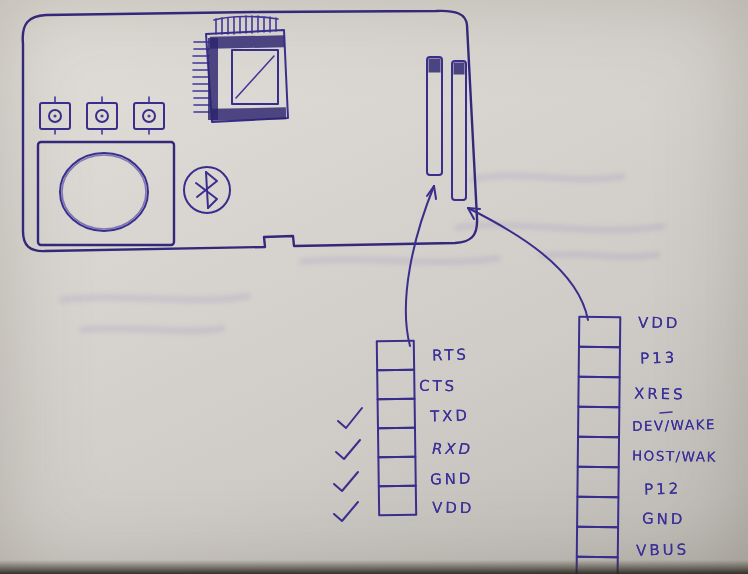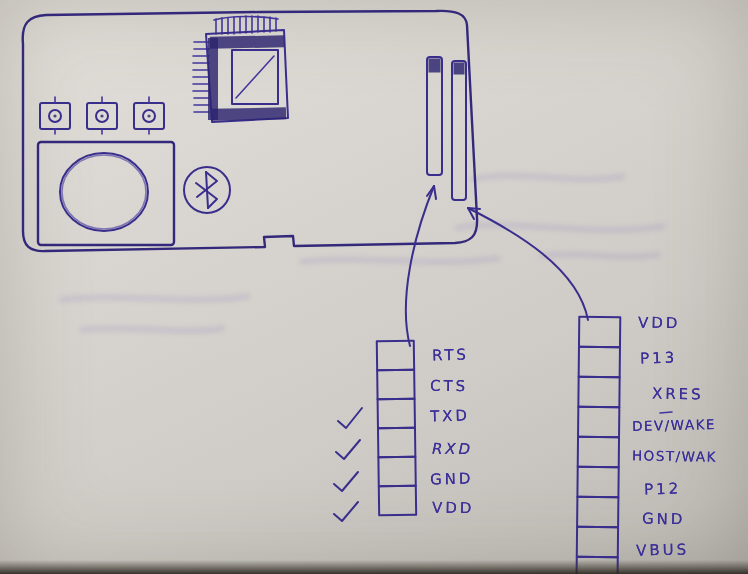--- a/index.html
+++ b/index.html
@@ -180,29 +180,29 @@
 
     <g>
       <path class="ink" d="M338,421 L346,428 L362,408"></path>
       <path class="ink" d="M336,452 L344,459 L360,440"></path>
       <path class="ink" d="M334,484 L342,491 L358,472"></path>
       <path class="ink" d="M334,514 L342,521 L358,502"></path>
     </g>
   </svg>
 
   <div class="label r1" style="left:432px;top:346px;">RTS</div>
-  <div class="label r2" style="left:430px;top:377px;">CTS</div>
+  <div class="label r2" style="left:419px;top:377px;">CTS</div>
   <div class="label r1" style="left:430px;top:407px;">TXD</div>
   <div class="label r2" style="left:432px;top:440px;font-style:italic;">RXD</div>
   <div class="label r1" style="left:430px;top:470px;">GND</div>
   <div class="label r2" style="left:432px;top:499px;">VDD</div>
 
   <div class="label r2" style="left:638px;top:314px;">VDD</div>
   <div class="label r1" style="left:640px;top:349px;">P13</div>
-  <div class="label r2" style="left:634px;top:385px;margin-left:18px;">XRES</div>
+  <div class="label r2" style="left:634px;top:385px;">XRES</div>
   <div class="label small r1" style="left:632px;top:417px;">DEV/WAKE</div>
   <div class="label small r2" style="left:632px;top:448px;">HOST/WAK</div>
   <div class="label r1" style="left:644px;top:480px;">P12</div>
   <div class="label r2" style="left:642px;top:510px;">GND</div>
   <div class="label r1" style="left:636px;top:541px;">VBUS</div>
 
   <div class="table-edge"></div>
 </div>
 
 </body></html>

